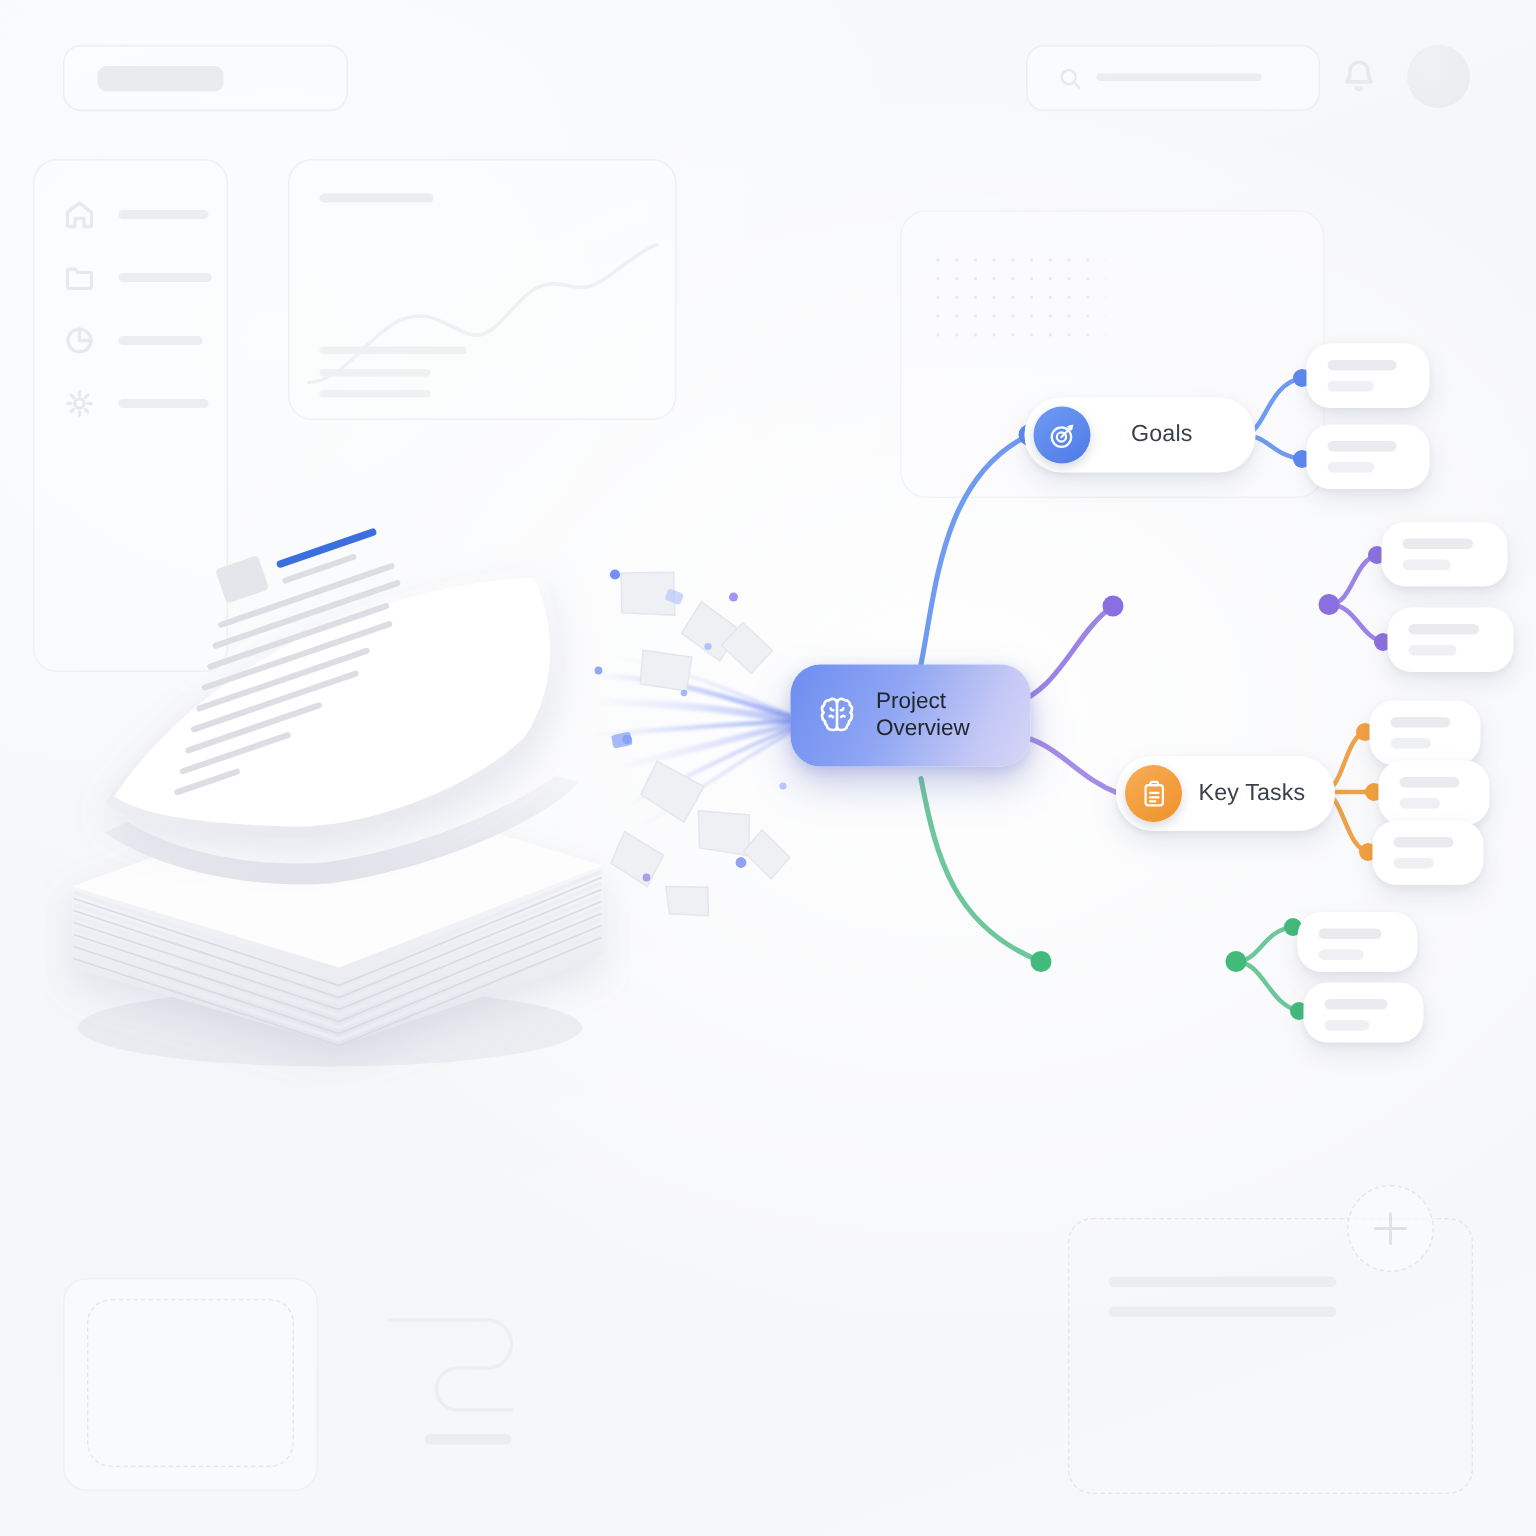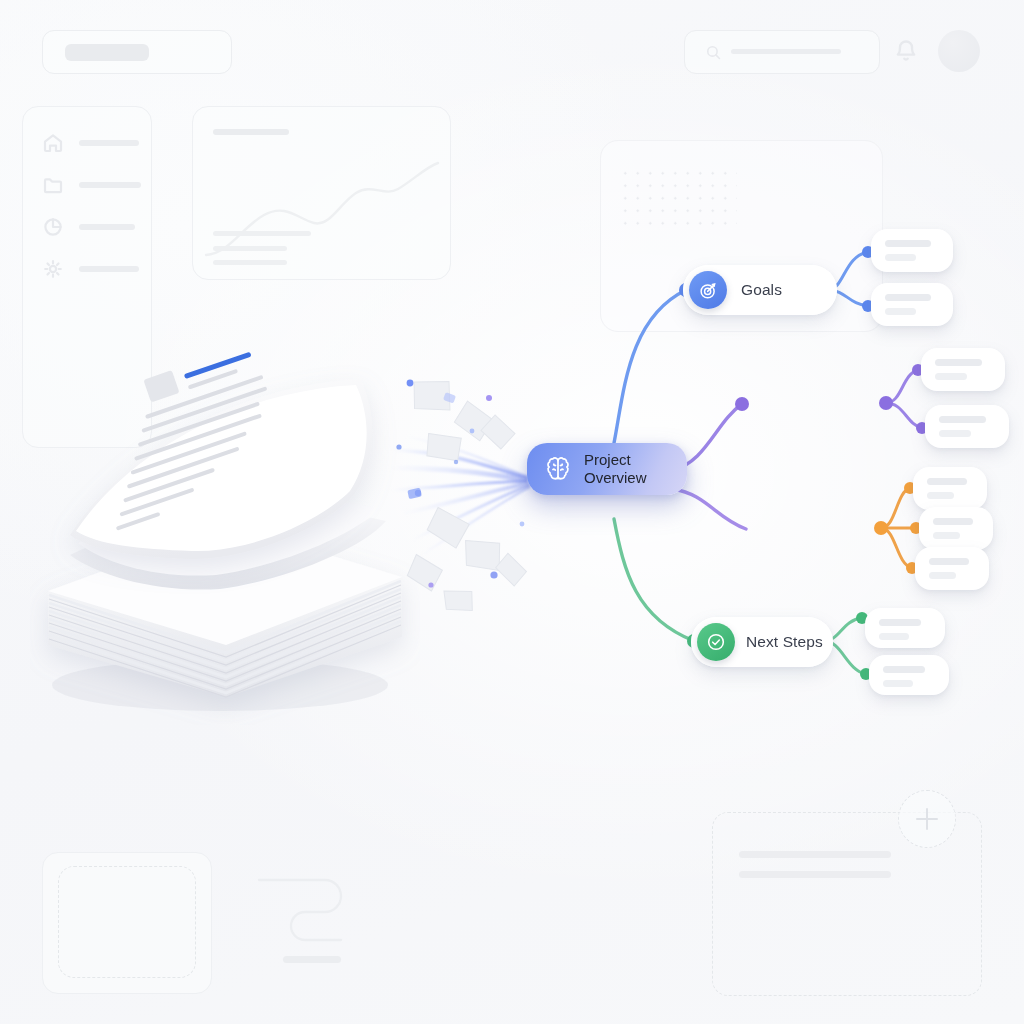--- a/index.html
+++ b/index.html
@@ -81,21 +81,21 @@
   }
   .node .ico{
     width:38px;height:38px;border-radius:50%;flex:0 0 38px;
     display:flex;align-items:center;justify-content:center;
     box-shadow:0 3px 7px rgba(80,90,120,.22);
   }
   .node .nlabel{
     font-size:15.5px;color:#3a3f4d;letter-spacing:.1px;white-space:nowrap;
   }
   #node-center{
-    left:527px;top:443px;width:146px;height:52px;border-radius:20px;
+    left:527px;top:443px;width:146px;height:68px;border-radius:20px;
     background:linear-gradient(115deg,#6d8df0 0%,#8fa6f3 42%,#c3c8f5 78%,#d6d6f6 100%);
     box-shadow:0 12px 26px rgba(96,110,190,.34),0 3px 9px rgba(96,110,190,.22);
     padding:0 0 0 14px;gap:9px;
   }
   #node-center .clabel{
     font-size:15px;line-height:18px;color:#22252e;white-space:pre-line;font-weight:400;
   }
   .subcard{
     position:absolute;background:#ffffff;border-radius:16px;
     box-shadow:0 7px 15px rgba(120,130,155,.15),0 2px 4px rgba(120,130,155,.09);
@@ -377,21 +377,21 @@
           <path d="M12 4.4v15.2"></path>
           <path d="M12 5.2a2.4 2.4 0 0 0-4.2-1.2A2.2 2.2 0 0 0 5.2 6.4 2.2 2.2 0 0 0 4 8.6a2.3 2.3 0 0 0 .9 1.8A2.3 2.3 0 0 0 4.2 13a2.3 2.3 0 0 0 1.4 2 2.3 2.3 0 0 0 1 2.3A2.3 2.3 0 0 0 9 19.6 2.4 2.4 0 0 0 12 18.4"></path>
           <path d="M12 5.2a2.4 2.4 0 0 1 4.2-1.2 2.2 2.2 0 0 1 2.6 2.4A2.2 2.2 0 0 1 20 8.6a2.3 2.3 0 0 1-.9 1.8 2.3 2.3 0 0 1 .7 2.6 2.3 2.3 0 0 1-1.4 2 2.3 2.3 0 0 1-1 2.3 2.3 2.3 0 0 1-2.4 2.3A2.4 2.4 0 0 1 12 18.4"></path>
           <path d="M8.6 8.2a1.2 1.2 0 0 0 1.4 1M8 12.4a1.3 1.3 0 0 1 1.8.4M15.4 8.2a1.2 1.2 0 0 1-1.4 1M16 12.4a1.3 1.3 0 0 0-1.8.4"></path>
         </svg>
       </span>
       <span class="clabel">Project
 Overview</span>
     </div>
 
-    <div class="node" style="left:683px;top:265px;width:148px;height:50px;padding:0 0 0 6px;gap:14px">
+    <div class="node" style="left:683px;top:265px;width:148px;height:50px;padding:0 0 0 6px;gap:27px">
       <span class="ico" style="background:linear-gradient(145deg,#6f9bf5,#4f7ae6)">
         <svg width="21" height="21" viewBox="0 0 24 24" fill="none" stroke="#fff" stroke-width="1.7" stroke-linecap="round">
           <circle cx="11" cy="13" r="7.4"></circle>
             <circle cx="11" cy="13" r="3.5"></circle>
           <path d="M11 13 19 5M16.4 5.2 19 4.6l-.6 2.6"></path>
         </svg>
       </span>
       <span class="nlabel">Goals</span>
     </div>
     <div class="subcard" style="left:871px;top:229px;width:82px;height:43px">
@@ -405,42 +405,43 @@
 
     <div class="subcard" style="left:921px;top:348px;width:84px;height:43px">
       <div class="sl" style="width:84%"></div>
         <div class="sl short"></div>
     </div>
     <div class="subcard" style="left:925px;top:405px;width:84px;height:43px">
       <div class="sl" style="width:84%"></div>
         <div class="sl short"></div>
     </div>
 
+    <div class="node" style="left:744px;top:504px;width:140px;height:50px;padding:0 0 0 6px;gap:11px">
+      <span class="ico" style="background:linear-gradient(145deg,#f7ad55,#ef922c)">
+        <svg width="21" height="21" viewBox="0 0 24 24" fill="none" stroke="#fff" stroke-width="1.7" stroke-linecap="round" stroke-linejoin="round">
+          <rect x="5.4" y="5" width="13.2" height="15.4" rx="2.2"></rect>
+          <path d="M9.2 5V3.8A1.2 1.2 0 0 1 10.4 2.6h3.2A1.2 1.2 0 0 1 14.8 3.8V5Z"></path>
+          <path d="M8.8 11h6.4M8.8 14.4h6.4M8.8 17.4h4"></path>
+        </svg>
+      </span>
+      <span class="nlabel">Key Tasks</span>
+    </div>
     <div class="subcard" style="left:913px;top:467px;width:74px;height:43px">
       <div class="sl" style="width:88%"></div>
         <div class="sl short"></div>
     </div>
     <div class="subcard" style="left:919px;top:507px;width:74px;height:43px">
       <div class="sl" style="width:88%"></div>
         <div class="sl short"></div>
     </div>
     <div class="subcard" style="left:915px;top:547px;width:74px;height:43px">
       <div class="sl" style="width:88%"></div>
         <div class="sl short"></div>
     </div>
 
-    <div class="node" style="left:691px;top:617px;width:136px;height:50px;padding:0 0 0 6px;gap:11px">
-      <span class="ico" style="background:linear-gradient(145deg,#59c98b,#35ad6c)">
-        <svg width="22" height="22" viewBox="0 0 24 24" fill="none" stroke="#fff" stroke-width="1.7" stroke-linecap="round" stroke-linejoin="round">
-          <circle cx="12" cy="12" r="8"></circle>
-            <path d="M8.4 12.2 11 14.8l4.6-5"></path>
-        </svg>
-      </span>
-      <span class="nlabel">Next Steps</span>
-    </div>
     <div class="subcard" style="left:865px;top:608px;width:80px;height:40px">
       <div class="sl" style="width:80%"></div>
         <div class="sl short"></div>
     </div>
     <div class="subcard" style="left:869px;top:655px;width:80px;height:40px">
       <div class="sl" style="width:80%"></div>
         <div class="sl short"></div>
     </div>
   </div>
 </div>

